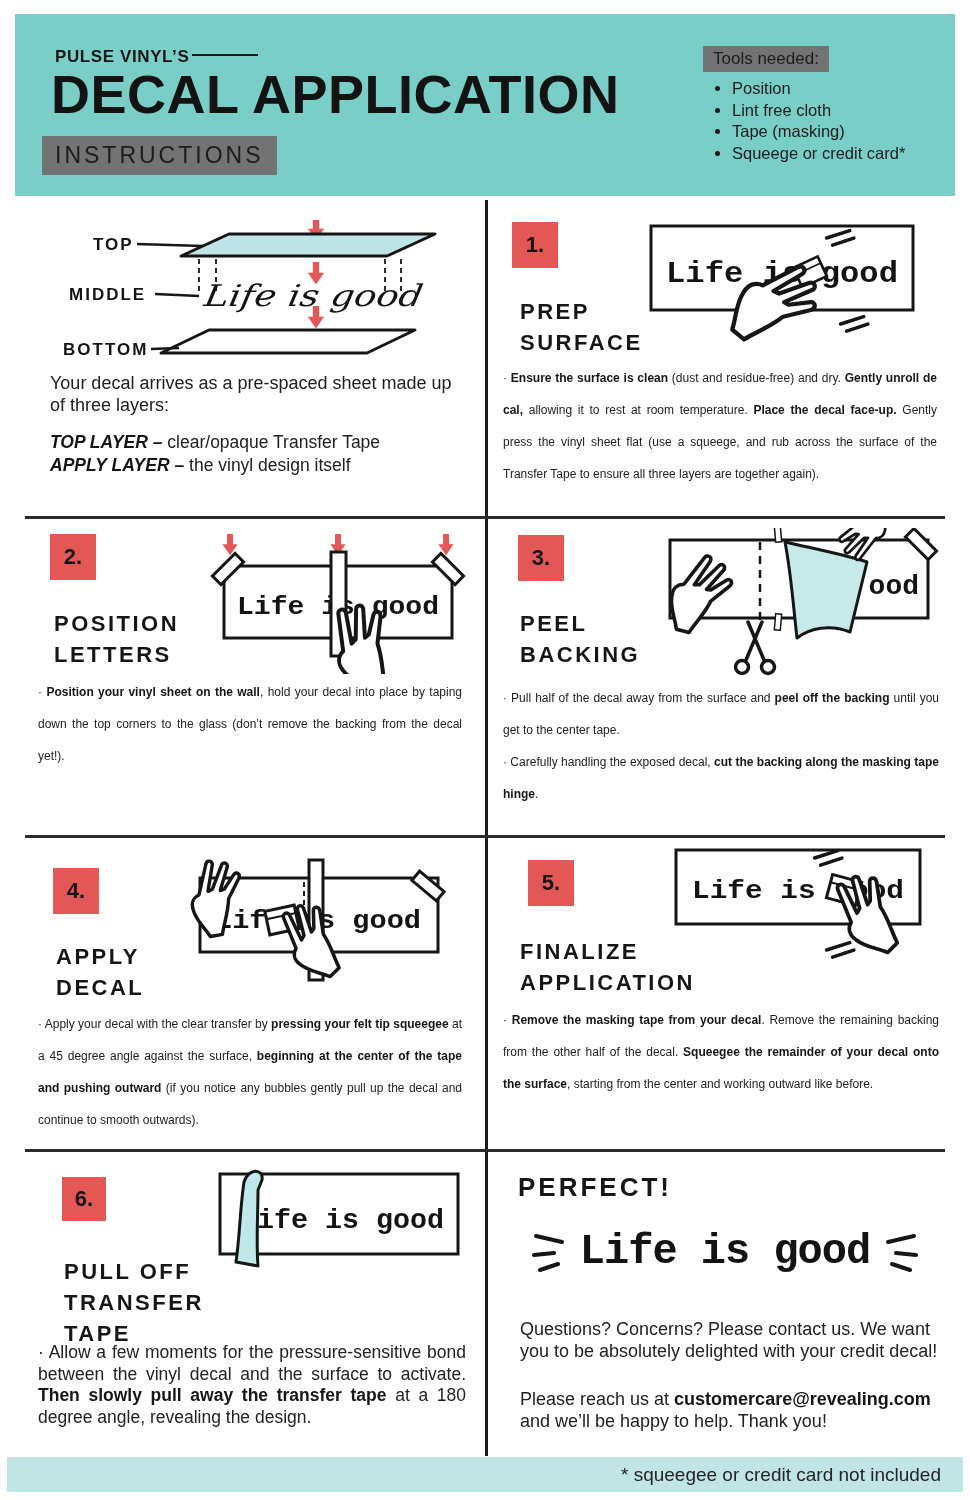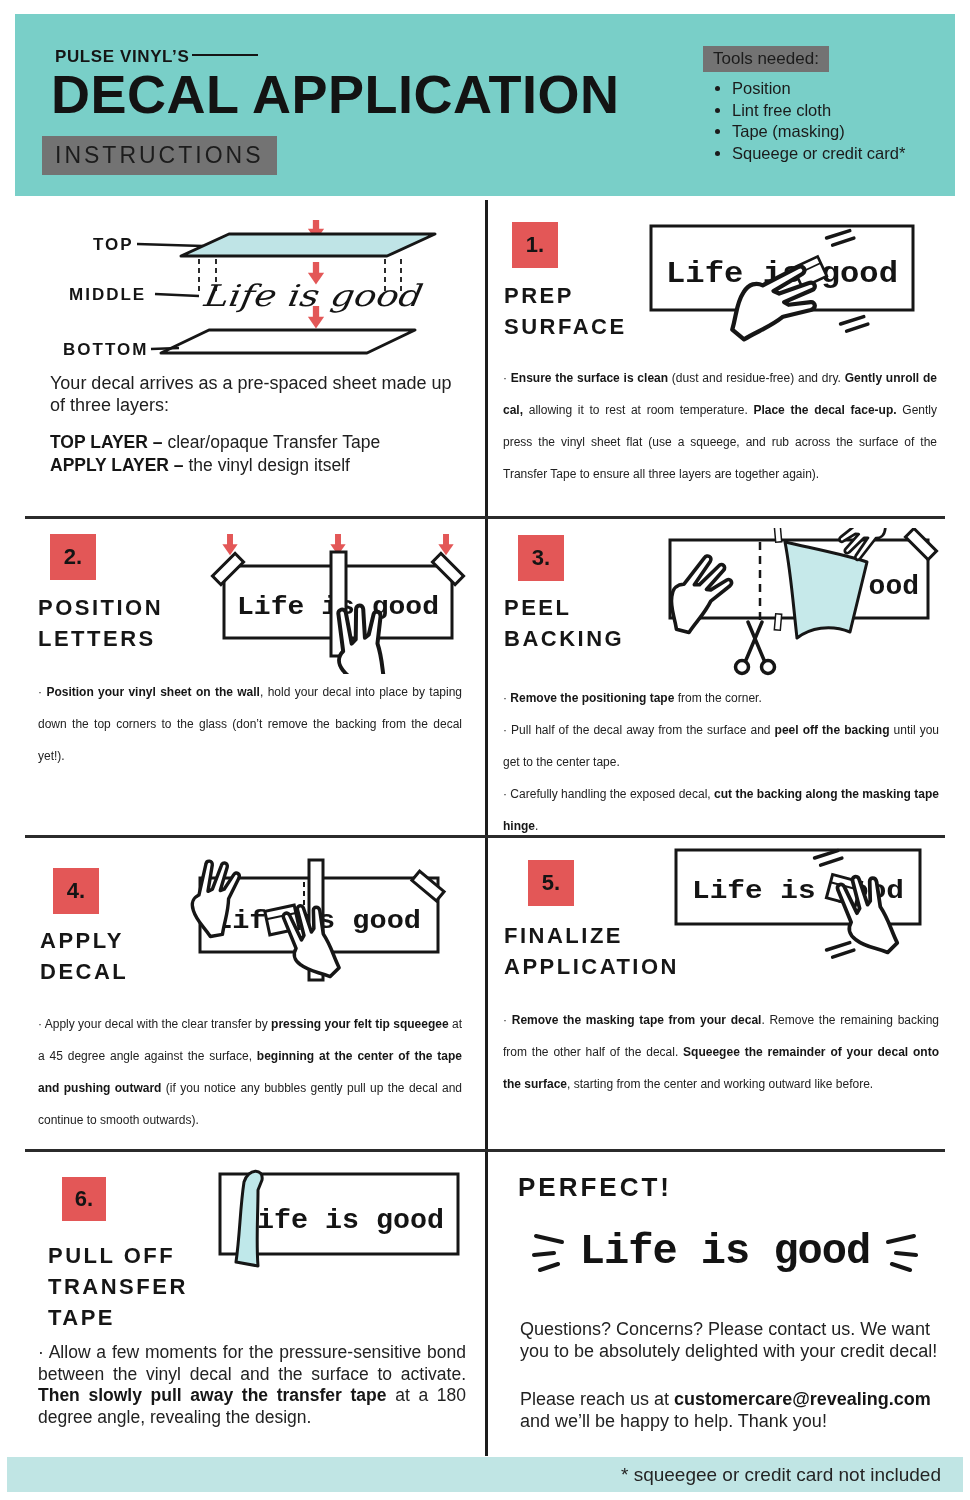--- a/index.html
+++ b/index.html
@@ -18,32 +18,32 @@
   .tools-list{position:absolute;left:700px;top:64px;margin:0;padding:0 0 0 17px;font-size:16.5px;line-height:21.5px;color:#1b1b1b;}
   .tools-list li{margin:0;}
 
   
   .div-v{position:absolute;left:485px;top:200px;width:2.5px;height:1256px;background:#1c1c1c;}
   .div-h{position:absolute;left:25px;width:920px;height:2.5px;background:#2b2b2b;}
 
   
   .badge{position:absolute;width:46px;height:46px;background:#e35757;display:flex;align-items:center;justify-content:center;
          font-size:22px;font-weight:bold;color:#141414;}
-  .step-title{position:absolute;margin:0;font-size:22px;line-height:31px;font-weight:bold;letter-spacing:2.5px;
+  .step-title{position:absolute;margin:16px;font-size:22px;line-height:31px;font-weight:bold;letter-spacing:2.5px;
               color:#161616;white-space:pre-line;}
   .step-text{position:absolute;font-size:12px;line-height:32px;color:#222;text-align:justify;}
   .step-text p{margin:0;}
   .step-text b{font-weight:bold;color:#161616;}
   .tight{font-size:17.5px;line-height:21.5px;}
 
   
   .intro-lead{position:absolute;left:50px;top:372px;width:404px;margin:0;font-size:18px;line-height:22px;}
   .intro-layers{position:absolute;left:50px;top:431px;width:412px;font-size:17.5px;line-height:23px;}
   .intro-layers p{margin:0;}
-  .intro-layers b{font-weight:bold;color:#151515;}
+  .intro-layers b{font-weight:bold;color:#151515;font-style:italic;}
 
   
   .perfect-title{position:absolute;left:518px;top:1172px;margin:0;font-size:26px;letter-spacing:3px;font-weight:bold;color:#161616;}
   .perfect-logo{position:absolute;left:505px;top:1228px;width:440px;display:flex;align-items:center;justify-content:center;gap:12px;}
   .logo-text{font-family:"Liberation Mono",monospace;font-weight:bold;font-size:42px;color:#131313;letter-spacing:-1px;white-space:nowrap;}
   .perfect-p{position:absolute;margin:0;font-size:18px;line-height:22px;width:426px;color:#222;}
   .perfect-p b{font-weight:bold;color:#161616;}
 
   
   .footer-bar{position:absolute;left:7px;top:1457px;width:956px;height:35px;background:#c0e5e4;
@@ -190,21 +190,20 @@
       <line x1="115" y1="14" x2="115" y2="92" stroke="#161616" stroke-width="2.5" stroke-dasharray="8 6"></line>
       <use href="#tape-def" transform="translate(133,6) rotate(85) scale(0.5)"></use>
       <use href="#tape-def" transform="translate(133,94) rotate(95) scale(0.5)"></use>
       <path d="M140 14 C175 22 205 28 222 34 L205 104 C185 96 165 100 152 110 C148 75 146 45 140 14 Z" fill="#c6e9ea" stroke="#161616" stroke-width="3" stroke-linejoin="round"></path>
       <use href="#hand-def" transform="translate(240,44) rotate(195) scale(0.55)"></use>
       <use href="#tape-def" transform="translate(276,16) rotate(45)"></use>
       <use href="#hand-def" transform="translate(27,12) rotate(15) scale(0.72)"></use>
       <use href="#scissors-def" transform="translate(110,94)"></use>
     </svg>
     <div class="step-text" style="left:503px;top:682px;width:436px">
-      <p><span>· </span><b>Remove the positioning tape</b><span> from the corner.</span></p>
       <p><span>· Pull half of the decal away from the surface and </span><b>peel off the backing</b><span> until you get to the center tape.</span></p>
       <p><span>· Carefully handling the exposed decal, </span><b>cut the backing along the masking tape hinge</b><span>.</span></p>
     </div>
   </section>
 
   <section>
     <div class="badge" style="left:53px;top:868px">
       <span>4.</span>
       </div>
     <h2 class="step-title" style="left:40px;top:925px">APPLY

